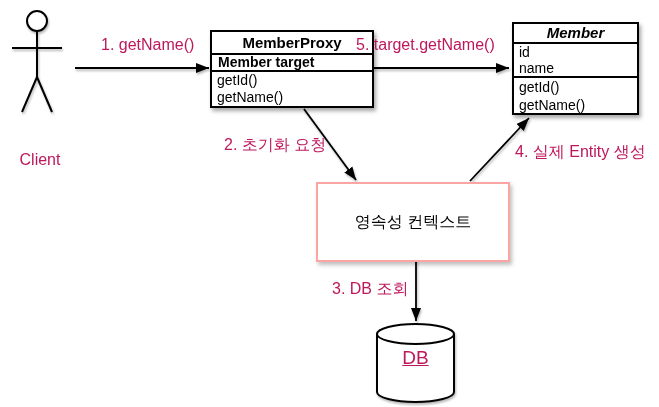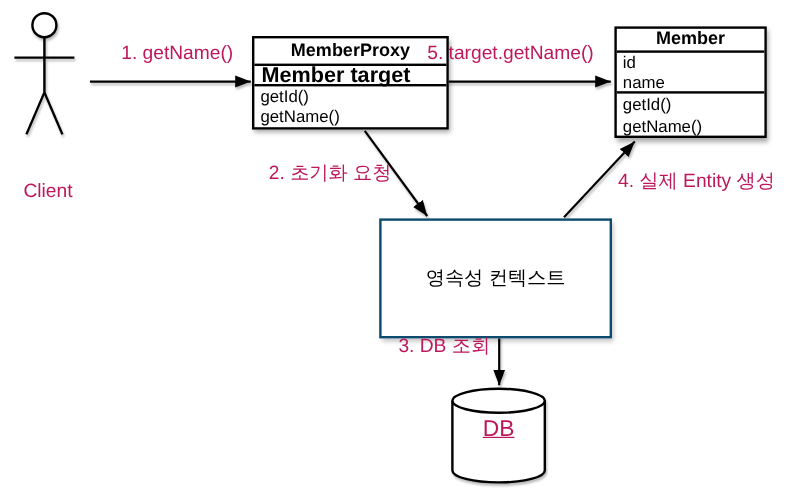--- a/index.html
+++ b/index.html
@@ -41,55 +41,55 @@
   }
   .classbox .cb-title {
     font-weight: bold;
     font-size: 15px;
     text-align: center;
     border-bottom: 2px solid #000000;
     flex: 0 0 auto;
   }
   .classbox .cb-field {
     font-weight: bold;
-    font-size: 18px;
+    font-size: 14px;
     padding-left: 6px;
     border-bottom: 2px solid #000000;
     flex: 0 0 auto;
   }
   .classbox .cb-section {
     padding-left: 5px;
     flex: 1 1 auto;
   }
   .proxy {
     left: 210px; top: 30px;
     width: 164px; height: 78px;
   }
   .proxy .cb-title { height: 21px; line-height: 21px; }
   .proxy .cb-field { height: 15px; line-height: 15px; }
   .proxy .cb-section div { line-height: 17px; }
   .member {
     left: 512px; top: 22px;
     width: 127px; height: 93px;
   }
-  .member .cb-title { height: 18px; line-height: 18px; }
+  .member .cb-title { height: 18px; line-height: 18px; font-style: italic; }
   .member .cb-attrs {
     height: 32px;
     padding-left: 5px;
     border-bottom: 2px solid #000000;
     flex: 0 0 auto;
   }
   .member .cb-attrs div { line-height: 16px; }
   .member .cb-section div { line-height: 17px; padding-top: 1px; }
   .pbox {
     position: absolute;
     left: 316px; top: 182px;
-    width: 194px; height: 100px;
+    width: 194px; height: 80px;
     background: #ffffff;
-    border: 2px solid #0c4a6e;
+    border: 2px solid #fca5a5;
     box-shadow: 2px 3px 4px rgba(0,0,0,0.25);
     box-sizing: border-box;
     display: flex;
     align-items: center;
     justify-content: center;
     font-size: 16px;
   }
   .client-lbl {
     left: 12px; top: 111px;
     width: 56px;

